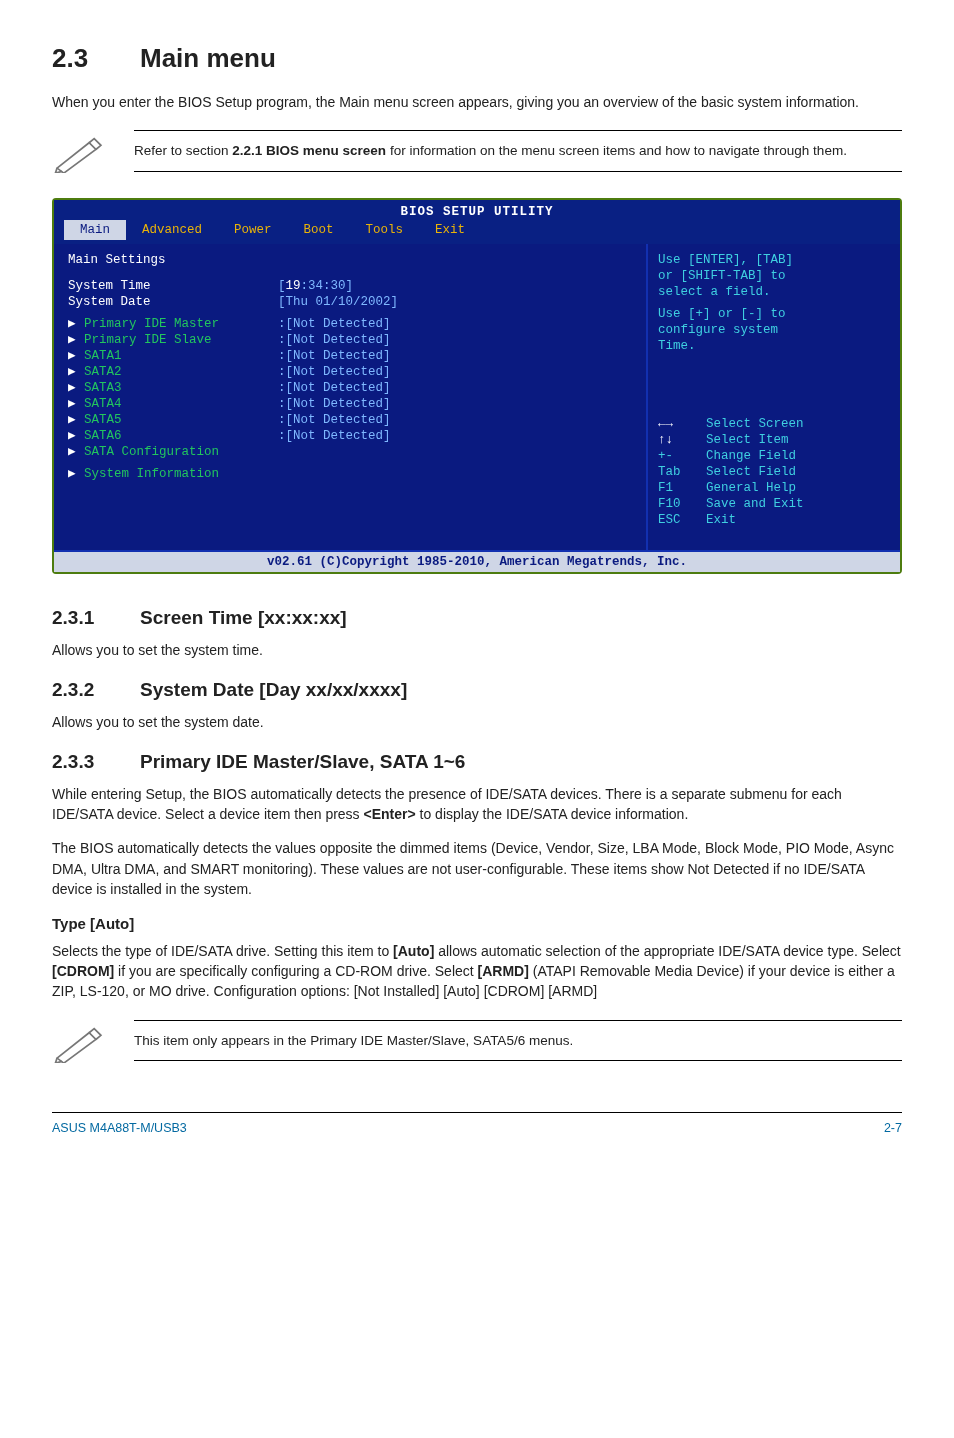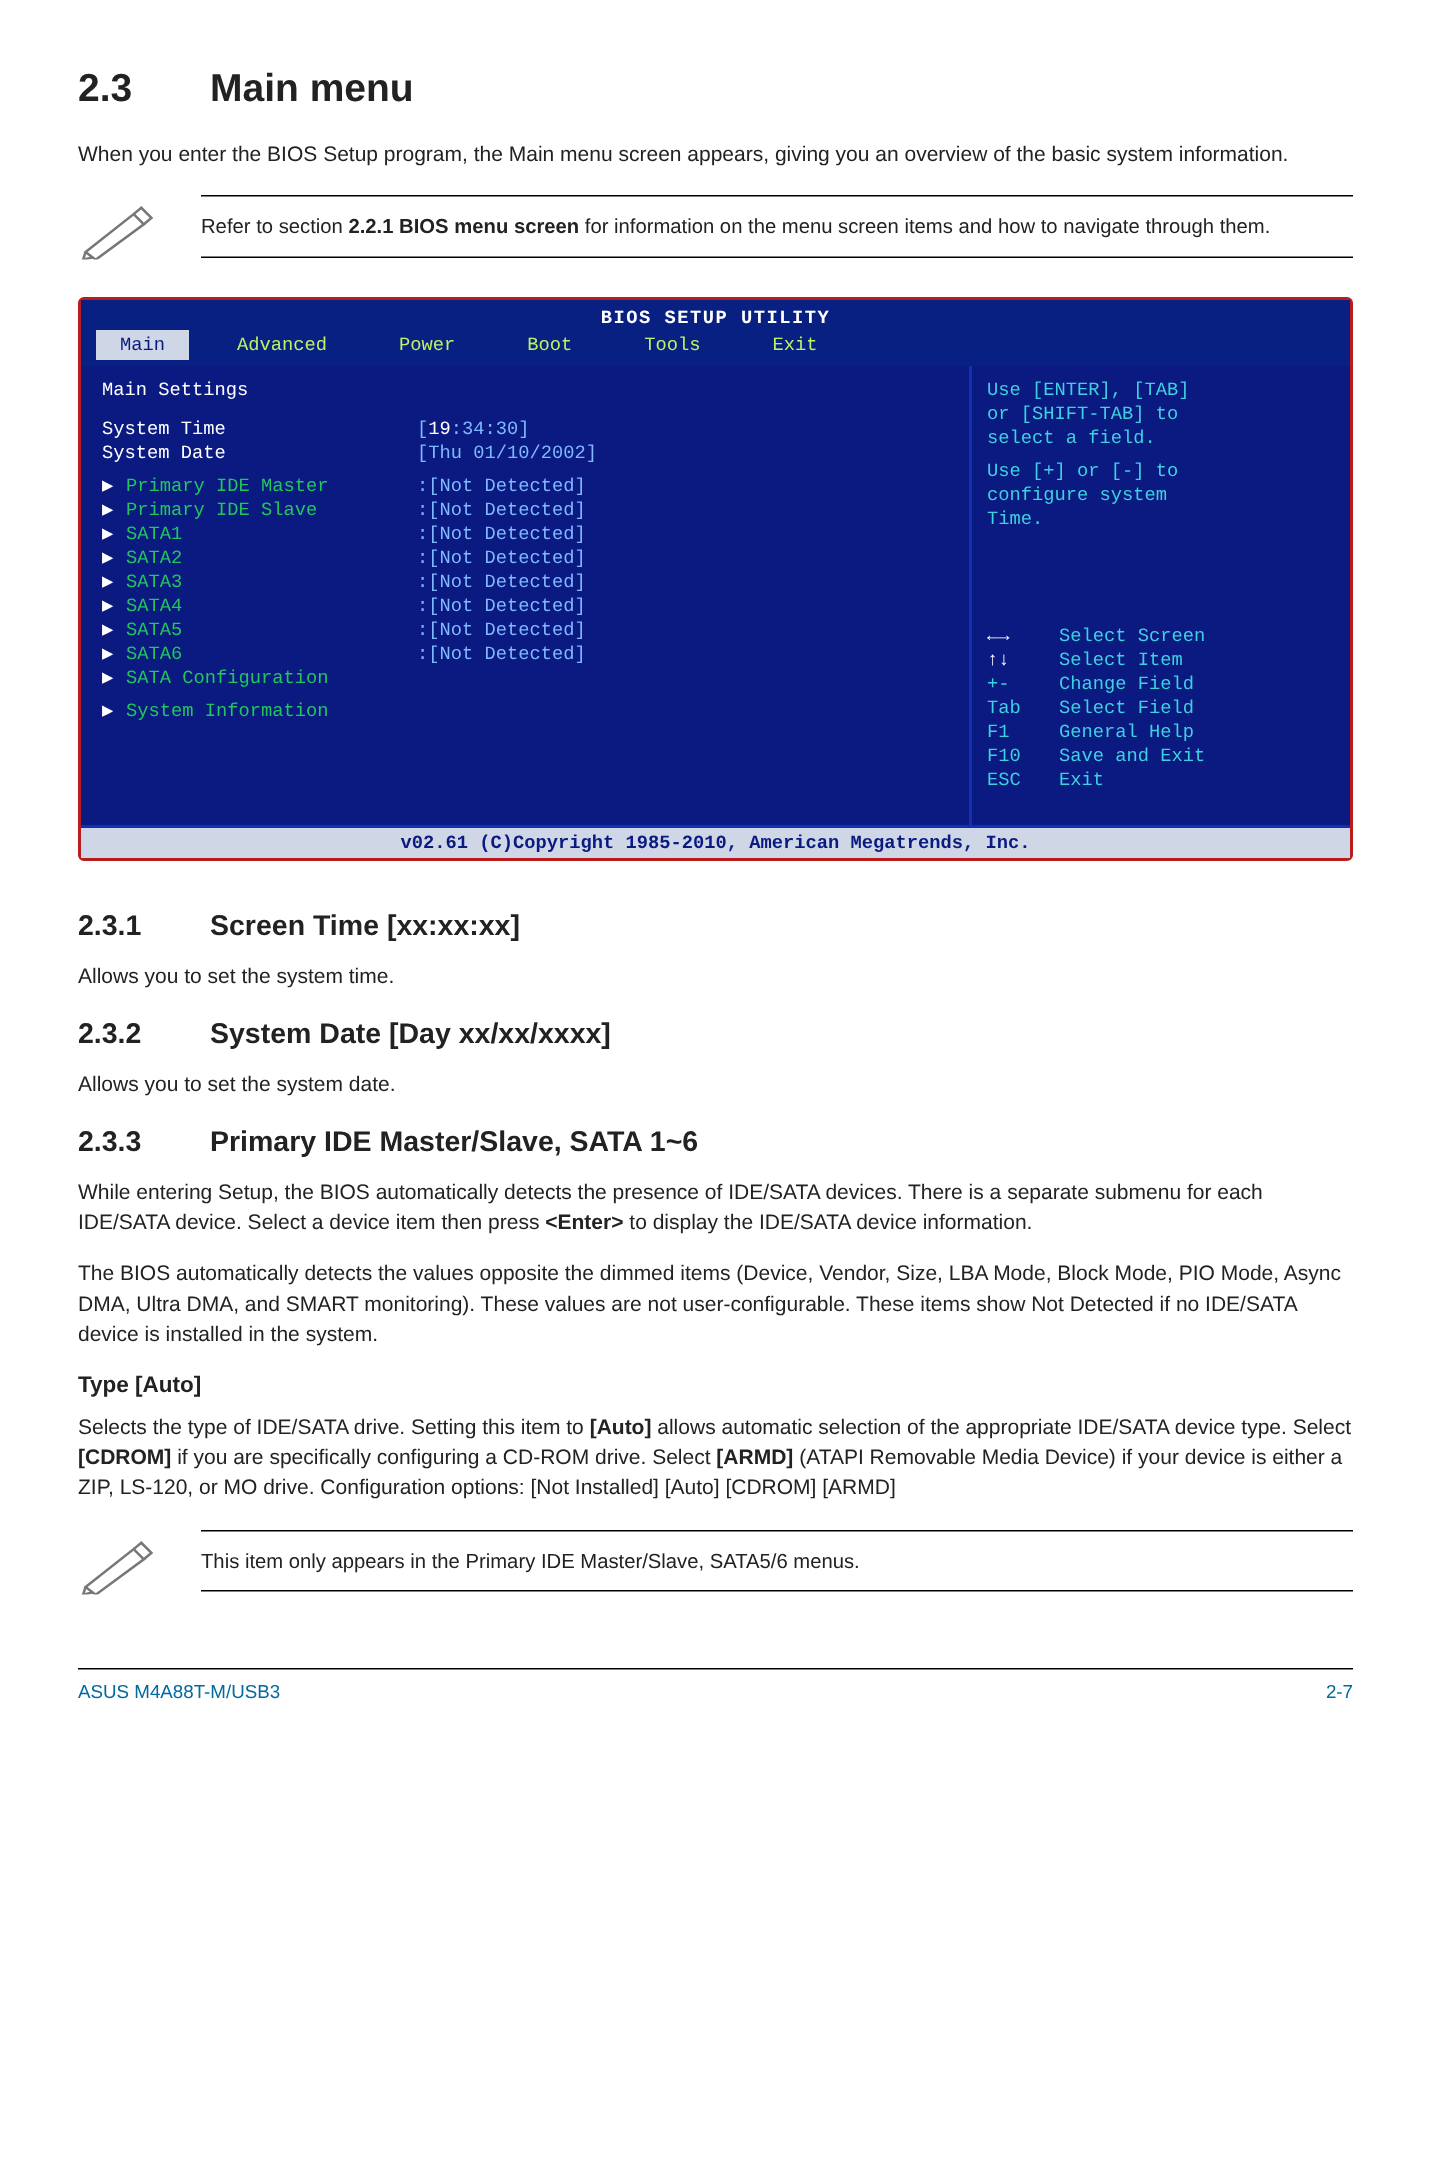--- a/index.html
+++ b/index.html
@@ -9,24 +9,24 @@
     width:954px; margin:0 auto; padding:40px 52px 60px 52px;
     font-size:14px; line-height:1.45;
   }
   h1.sec { font-size:26px; font-weight:bold; margin-bottom:14px; }
   h1.sec .num { display:inline-block; width:88px; }
   p.body { margin-bottom:14px; }
   .note-row { display:flex; align-items:flex-start; gap:22px; margin:18px 0 20px 0; }
   .note-icon { flex:0 0 60px; padding-top:6px; }
   .note-icon svg { width:54px; height:auto; }
   .note-text { flex:1; border-top:1px solid #000; border-bottom:1px solid #000; padding:10px 0; font-size:13.5px; line-height:1.45; }
-  .bios { border:2px solid #b91c1c; border-radius:4px; background:#0a1a80; color:#fff; font-family: "Courier New", monospace; font-size:12.5px; line-height:1.28; margin:8px 0 30px 0; padding:0; }
+  .bios { border:2px solid #4d7c0f; border-radius:4px; background:#0a1a80; color:#fff; font-family: "Courier New", monospace; font-size:12.5px; line-height:1.28; margin:8px 0 30px 0; padding:0; }
   .bios-title { text-align:center; background:#092083; color:#fff; padding:4px 0 0 0; font-weight:bold; letter-spacing:1px; }
-  .bios-menubar { display:flex; gap:16px; background:#092083; padding:0 10px 4px 10px; }
-  .bios-menubar span { padding:2px 16px 2px 16px; color:#bef264; }
+  .bios-menubar { display:flex; gap:0; background:#092083; padding:0 10px 4px 10px; }
+  .bios-menubar span { padding:2px 16px 2px 16px; color:#eab308; }
   .bios-menubar span.active { background:#cfd6e6; color:#0a1a80; }
   .bios-body { display:flex; }
   .bios-left { flex:1; padding:8px 12px 12px 14px; border-right:2px solid #1230b0; }
   .bios-right { width:252px; padding:8px 10px 12px 10px; }
   .bios-heading { color:#fff; margin-bottom:4px; }
   .bios-line { display:flex; }
   .bios-line .lab { width:210px; color:#22c55e; }
   .bios-line .lab.white { color:#fff; }
   .bios-line .val { color:#7fb8ff; white-space:pre; }
   .bios-line .val .hl { color:#fff; }

